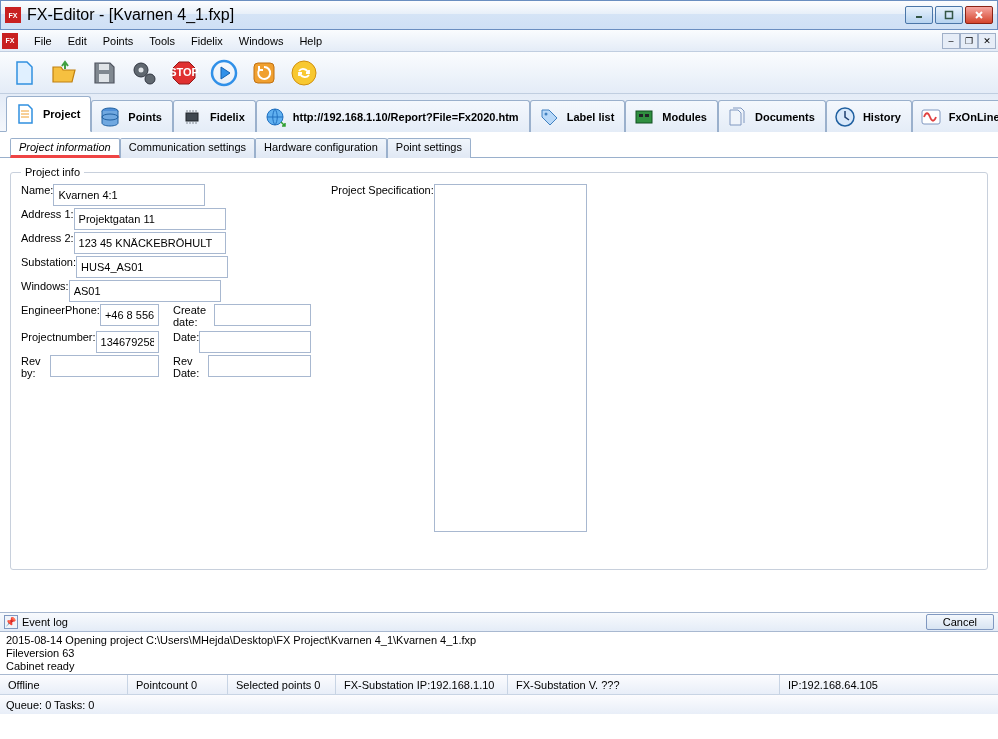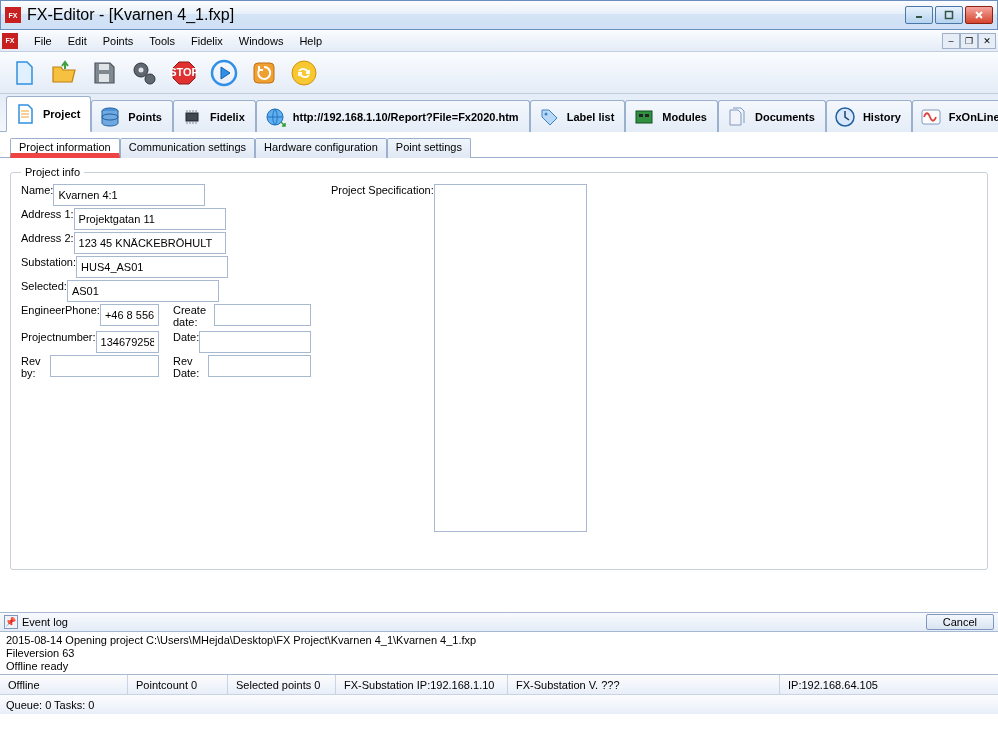--- a/index.html
+++ b/index.html
@@ -32,21 +32,21 @@
 .icon-sync { fill: #f8c830; stroke: #d09010; }
 
 .bigtabs { height: 38px; display: flex; align-items: flex-end; padding-left: 6px; background: linear-gradient(to bottom, #e4ecf7, #f4f7fc); gap: 0; border-bottom: 1px solid #9ab0cc; font-weight: bold; }
 .bigtab { height: 32px; border: 1px solid #9ab0cc; border-bottom: none; border-radius: 3px 3px 0 0; background: linear-gradient(to bottom, #f4f8fd, #e4ecf7); display: flex; align-items: center; padding: 0 10px 0 6px; cursor: pointer; margin-right: 0; margin-bottom: -1px; }
 .bigtab.active { background: #fff; height: 36px; z-index: 2; border-bottom: 1px solid #fff; }
 .bigtab .tabicon { width: 24px; height: 24px; margin-right: 6px; display: flex; align-items: center; justify-content: center; }
 .bigtab .tablabel { color: #000; white-space: nowrap; }
 
 .subtabs { height: 22px; display: flex; align-items: flex-end; padding-left: 10px; border-bottom: 1px solid #9ab0cc; margin-top: 4px; }
 .subtab { height: 20px; border: 1px solid #9ab0cc; border-bottom: none; border-radius: 2px 2px 0 0; padding: 2px 8px; background: linear-gradient(to bottom, #f0f5fb, #e0e8f4); cursor: pointer; margin-bottom: -1px; }
-.subtab.active { background: #fff; border-bottom: 5px solid #ef4444; }
+.subtab.active { background: #fff; border-bottom: 3px solid #ef4444; font-style: italic; }
 
 .content { padding: 8px 10px; height: 454px; }
 .outer-fieldset { border: 1px solid #c8d0dc; border-radius: 3px; padding: 6px 10px 10px 10px; height: 404px; }
 .outer-fieldset > legend { padding: 0 4px; color: #000; }
 .form-area { display: flex; gap: 20px; }
 .left-col { width: 290px; display: flex; flex-direction: column; }
 .right-col { flex: 1; display: flex; flex-direction: column; }
 
 .fld { display: flex; flex-direction: row; margin-bottom: 2px; }
 .fld label { color: #000; margin-bottom: 1px; }
@@ -280,21 +280,21 @@
           </div>
         <div class="fld">
             <label>Address 2:</label>
             <input value="123 45 KNÄCKEBRÖHULT" style="">
           </div>
         <div class="fld">
             <label>Substation:</label>
             <input value="HUS4_AS01" style="">
           </div>
         <div class="fld">
-            <label>Selected:</label>
+            <label>Windows:</label>
             <input value="AS01" style="">
           </div>
         <div class="two-col">
           <div class="fld left-narrow">
               <label>EngineerPhone:</label>
               <input value="+46 8 556 558 34" style="">
             </div>
           <div class="fld right-narrow">
               <label>Create date:</label>
               <input value="" style="">
@@ -332,21 +332,21 @@
 </div>
 
 <div class="eventlog-header">
   <div class="pin">📌</div>
   <div class="label">Event log</div>
   <div class="cancel-btn">Cancel</div>
 </div>
 <div class="eventlog-body">
   <div>2015-08-14 Opening project C:\Users\MHejda\Desktop\FX Project\Kvarnen 4_1\Kvarnen 4_1.fxp</div>
   <div>Fileversion 63</div>
-  <div>Offline ready</div>
+  <div>Cabinet ready</div>
 </div>
 
 <div class="statusbar1">
   <div class="status-cell" style="width:128px;">Offline</div>
   <div class="status-cell" style="width:100px;">Pointcount 0</div>
   <div class="status-cell" style="width:108px;">Selected points 0</div>
   <div class="status-cell" style="width:172px;">FX-Substation IP:192.168.1.10</div>
   <div class="status-cell" style="width:272px;">FX-Substation V. ???</div>
   <div class="status-cell" style="flex:1;border-right:none;">IP:192.168.64.105</div>
 </div>

